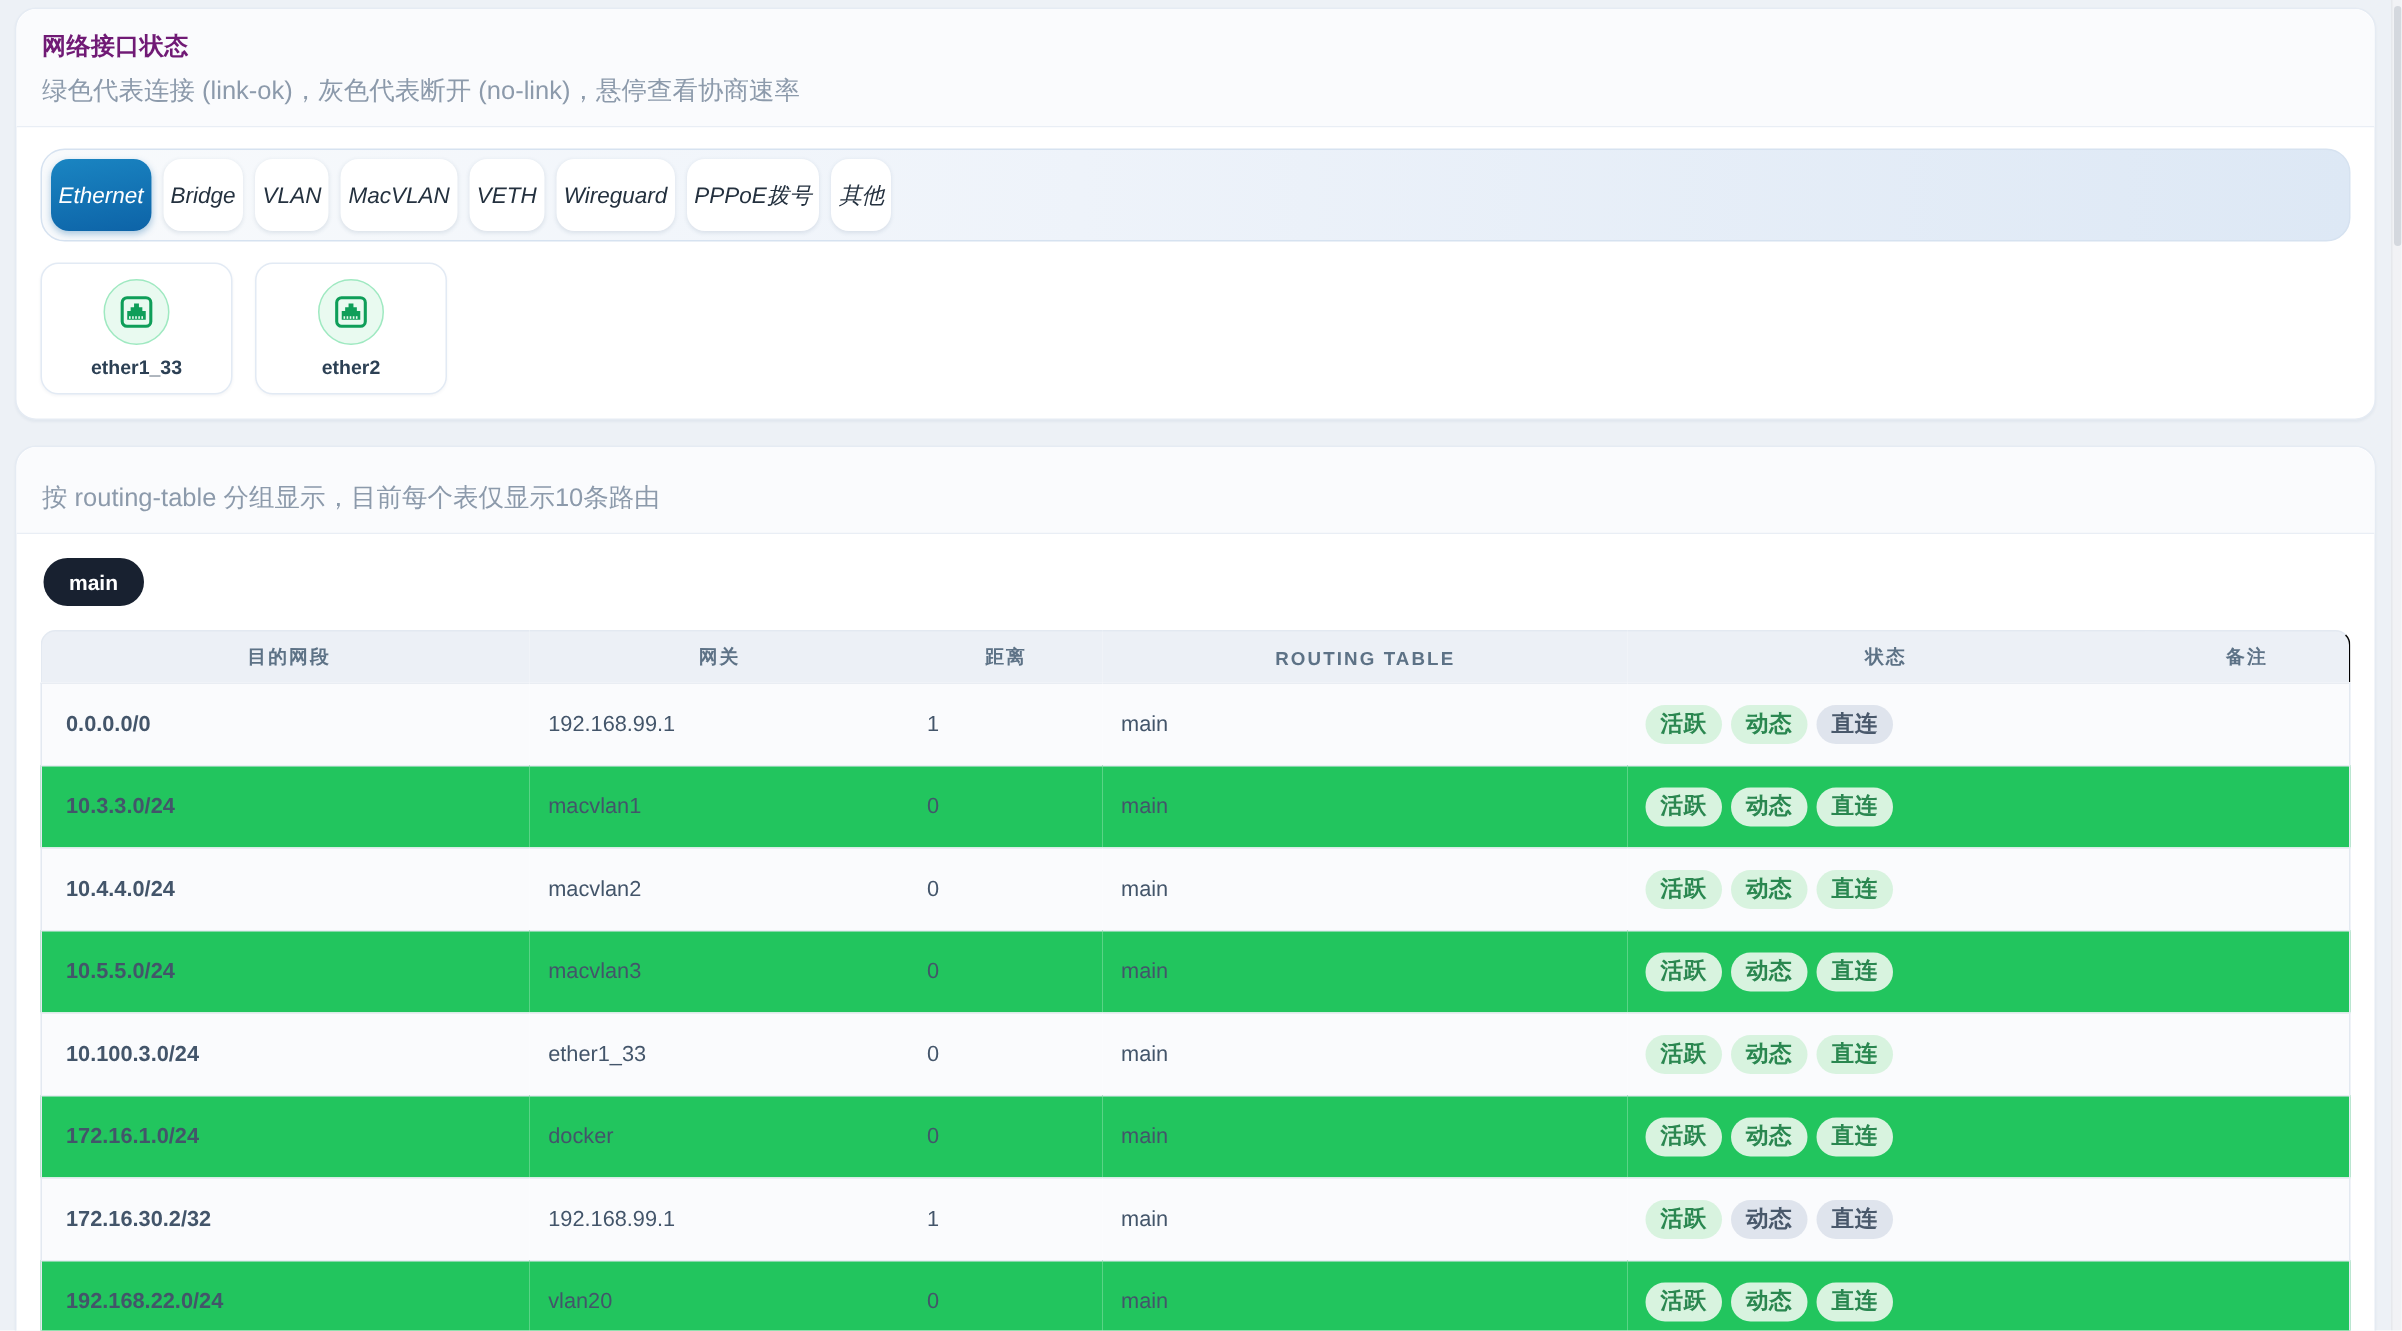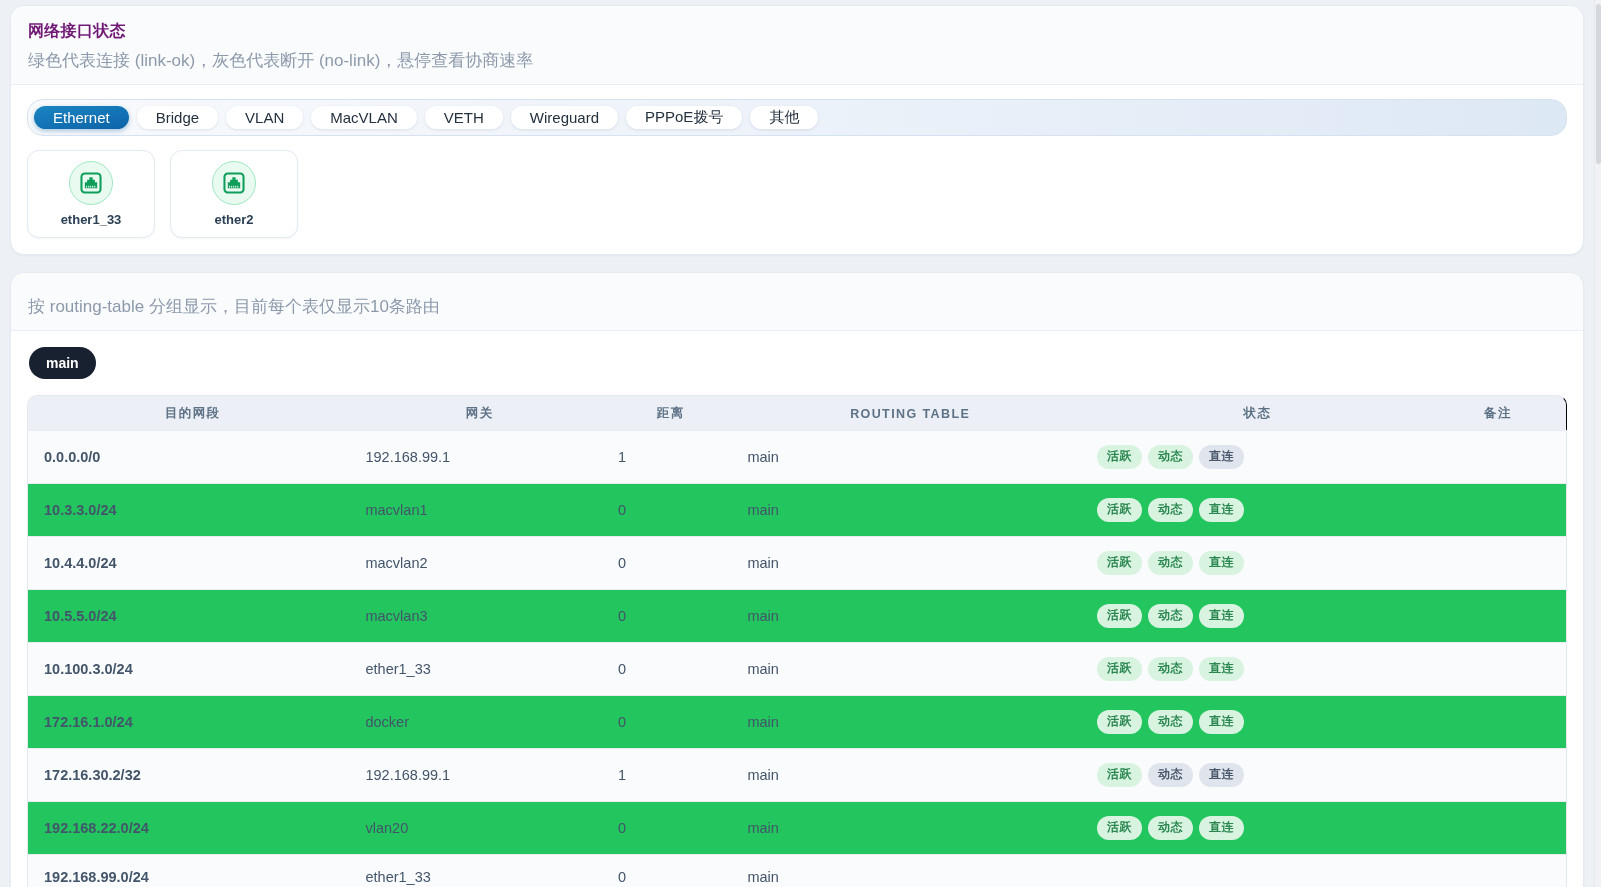--- a/index.html
+++ b/index.html
@@ -30,28 +30,29 @@
   
   .tabbar {
     display:flex; gap:8px; align-items:center;
     padding:6px;
     border:1px solid #d6e2f0;
     border-radius:16px;
     background:linear-gradient(90deg,#f8fafc 0%,#eef3fa 45%,#dde8f5 100%);
   }
   .tab {
     border:none; cursor:pointer;
-    padding:0 19px; height:23px;
+    padding:0 5px; height:48px;
     border-radius:12px;
     background:#ffffff;
     color:#24313f;
     font-size:15px;
     font-family:inherit;
     box-shadow:0 1px 3px rgba(40,70,110,0.12);
     white-space:nowrap;
+    font-style:italic;
   }
   .tab.active {
     background:linear-gradient(170deg,#1a85c2 0%,#0d63a7 100%);
     color:#ffffff;
     font-weight:500;
     box-shadow:0 2px 5px rgba(13,99,167,0.35);
   }
 
   
   .iface-row { display:flex; gap:15px; margin-top:14px; }
@@ -113,21 +114,21 @@
   table.routes tbody td:last-child  { border-right:1px solid #e3e9f1; }
   table.routes tbody tr:last-child td { border-bottom:1px solid #e3e9f1; }
   table.routes tbody tr:last-child td:first-child { border-bottom-left-radius:10px; }
   table.routes tbody tr:last-child td:last-child  { border-bottom-right-radius:10px; }
   td.dst { font-weight:700; color:#2d3b4e; }
 
   .badge {
     display:inline-block;
     padding:3px 10px 4px 10px;
     border-radius:999px;
-    font-size:12px; font-weight:700;
+    font-size:15px; font-weight:700;
     margin-right:6px;
     letter-spacing:0.5px;
     font-family:Liberation Mono, monospace;
   }
   .badge.on  { background:#d8f3df; color:#2a8750; }
   .badge.off { background:#dfe4ed; color:#49586b; }
 
   
   .scrollbar-track {
     position:absolute; top:0; right:0;

